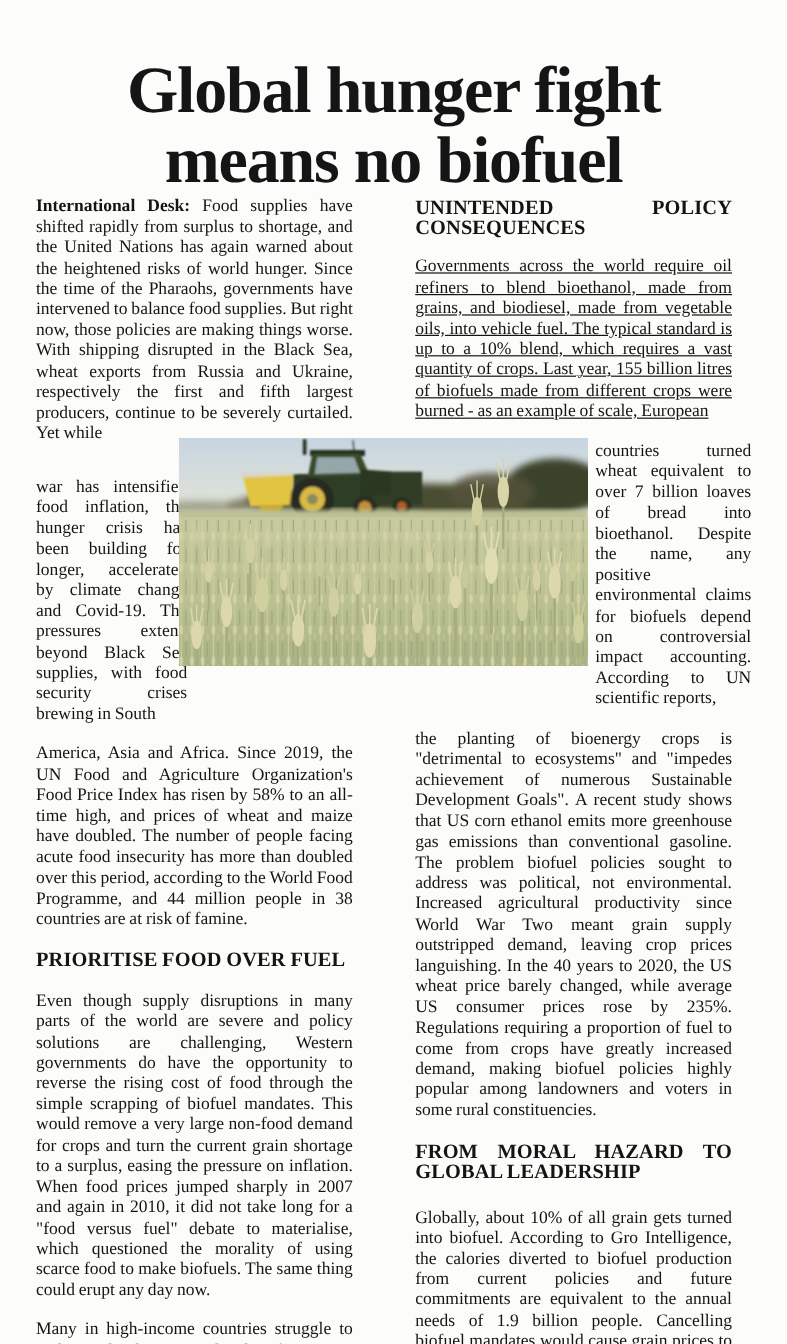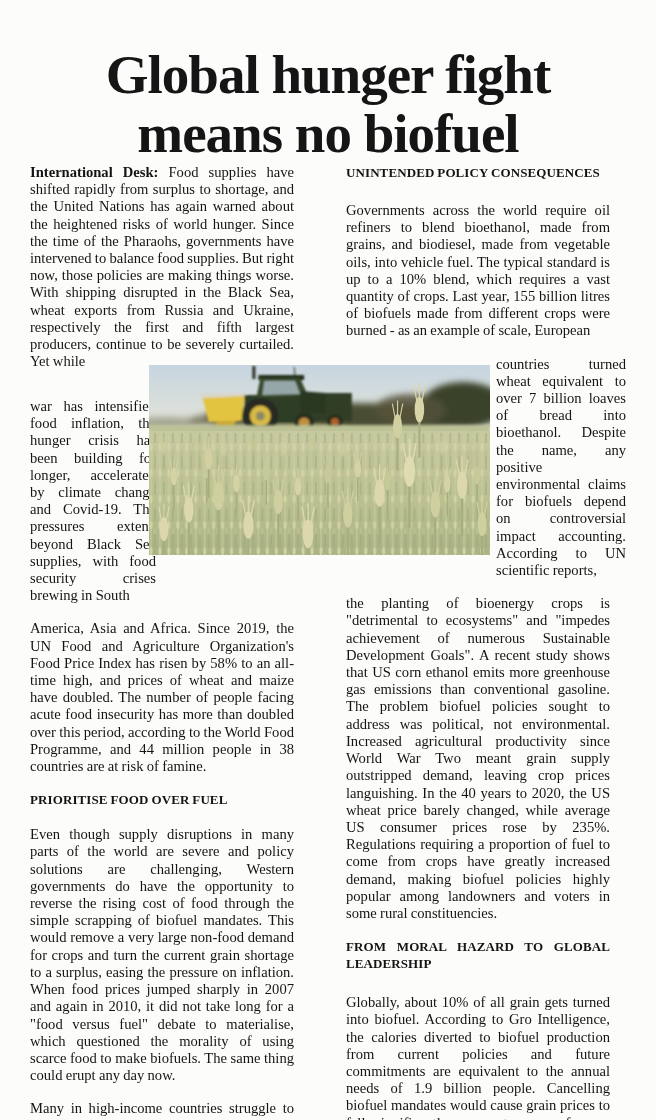--- a/index.html
+++ b/index.html
@@ -15,32 +15,32 @@
   }
   .col{
     position:absolute;top:148px;width:296px;
     font-size:14.6px;line-height:17.2px;text-align:justify;
     word-spacing:-0.4px;
   }
   #col1{left:14px;}
   #col2{left:330px;}
   .col p{margin:16px;padding:0;}
   .subhead{
-    font-weight:700;font-size:13px;letter-spacing:0.1px;
+    font-weight:700;font-size:17px;letter-spacing:0.1px;
     text-align:justify;margin:0;
   }
   
   #c1p1{min-height:218px;}
   #c1p2{width:126px;min-height:199px;}
   #c1p3{min-height:154px;}
   #c1h1{min-height:19px;}
   #c1p4{min-height:256px;}
   #c2p1{min-height:36px;}
   #c2h1{min-height:22px;}
-  #c2p2{min-height:137px;}
+  #c2p2{min-height:137px;text-decoration:underline;}
   #c2p3{margin-left:166px;width:130px;min-height:221px;}
   #c2p4{min-height:306px;}
   #c2h2{min-height:40px;}
   .photo{
     position:absolute;left:149px;top:365px;width:341px;height:190px;
     display:block;
   }
 </style>
 </head>
 <body>

